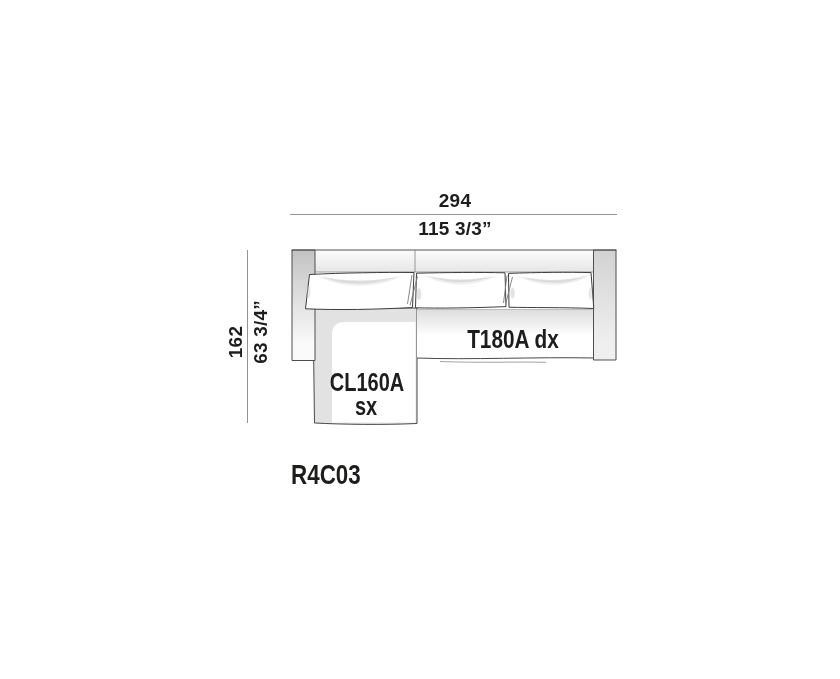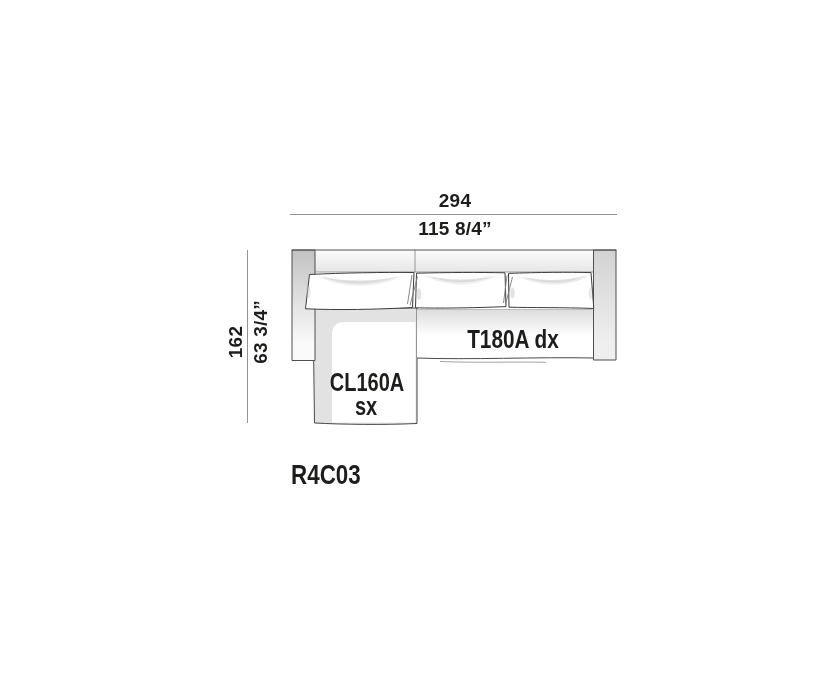--- a/index.html
+++ b/index.html
@@ -70,21 +70,21 @@
 </style>
 </head>
 <body>
 
 <div id="canvas">
 
   <div class="dim-text" style="left:455px; top:201px;">294</div>
 
   <div class="dim-line-h" style="left:290px; top:214px; width:327px;"></div>
 
-  <div class="dim-text" style="left:455px; top:229px;">115 8/4”</div>
+  <div class="dim-text" style="left:455px; top:229px;">115 3/3”</div>
 
   <div class="dim-text rot" style="left:236px; top:342px;">162</div>
 
   <div class="dim-line-v" style="left:247px; top:250px; height:173px;"></div>
 
   <div class="dim-text rot" style="left:261px; top:332px;">63 3/4”</div>
 
   <svg class="abs" style="left:288px; top:242px;" width="332" height="186" viewBox="0 0 332 186">
     <defs>
       <linearGradient id="gArmL" x1="0" y1="0" x2="0" y2="1">

